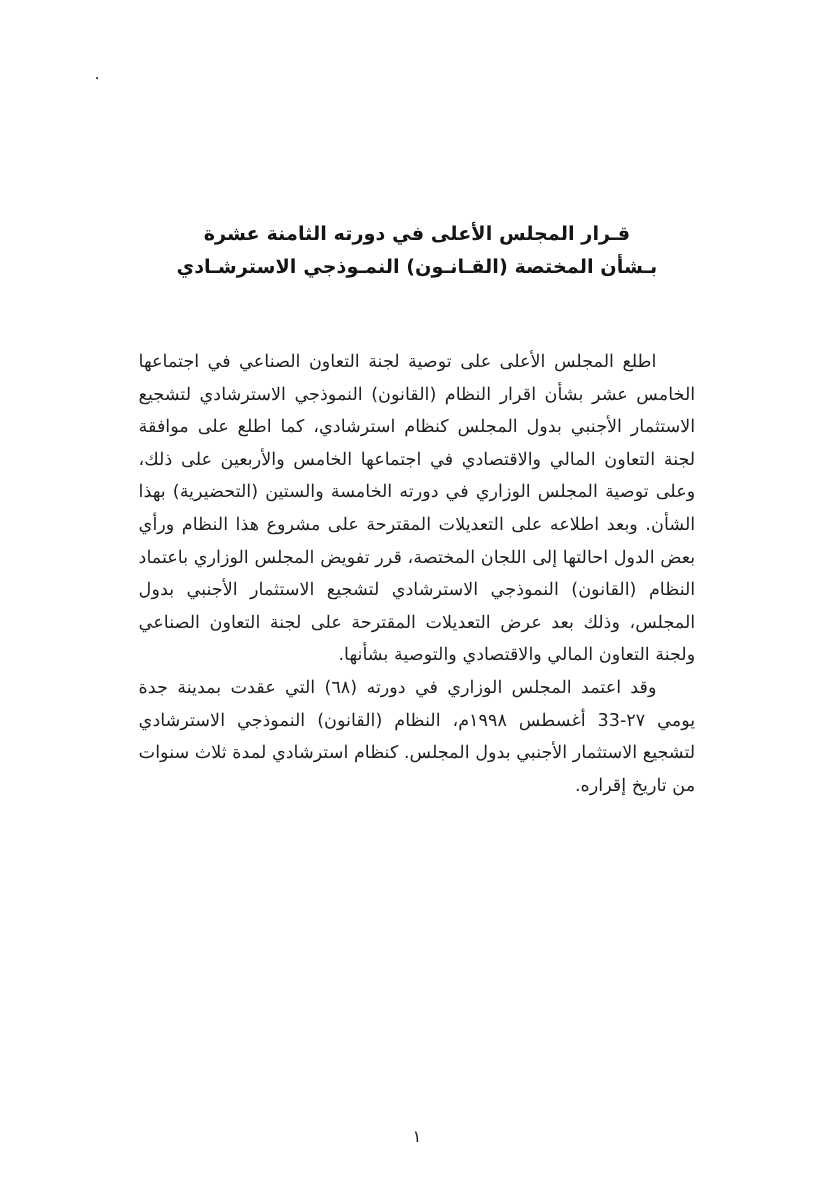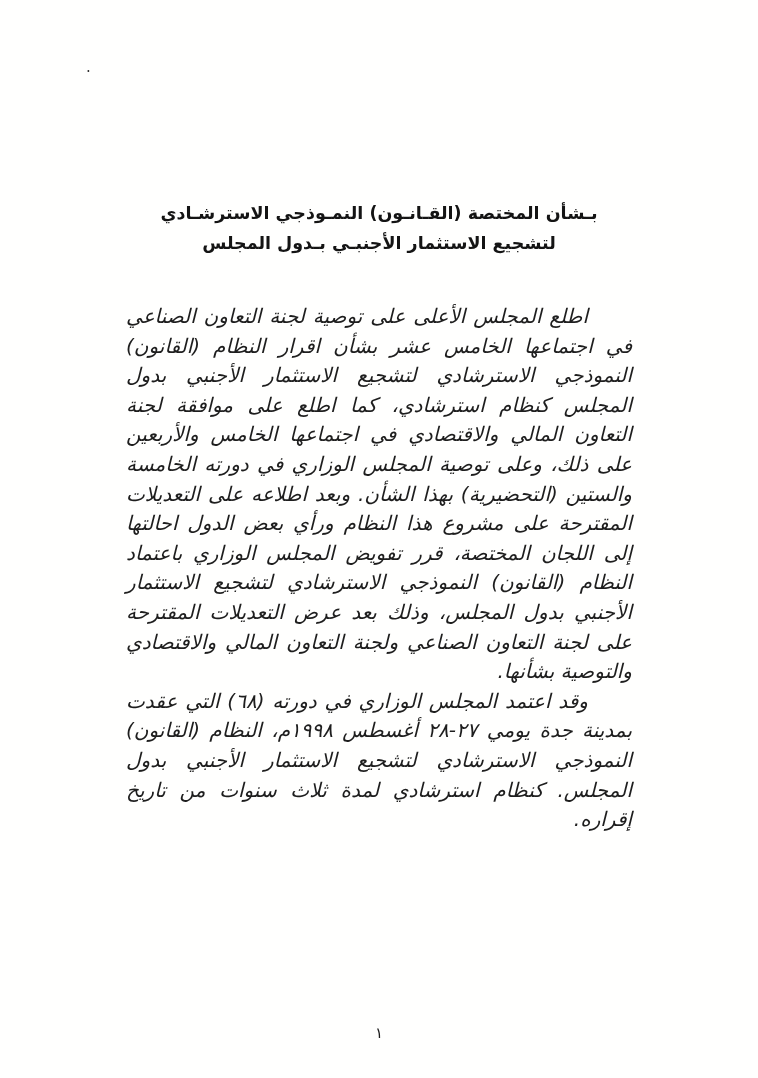--- a/index.html
+++ b/index.html
@@ -39,27 +39,26 @@
   .doc-title {
     margin-top: 198px;
     text-align: center;
     font-weight: 700;
     font-size: 17.5px;
     line-height: 30px;
     color: #141414;
   }
 
   .doc-body {
-    margin-top: 44px;
-    font-size: 20px;
+    margin-top: 56px;
+    font-size: 16px;
     line-height: 29.6px;
     text-align: justify;
     text-justify: inter-word;
     color: #1e1e1e;
-    font-style: italic;
   }
 
   .doc-body p {
     text-indent: 2.2em;
     margin: 0;
   }
 
   .page-number {
     position: absolute;
     bottom: 36px;
@@ -73,26 +72,26 @@
 </head>
 <body>
 
 <div class="page">
 
   <span class="stray-mark">.</span>
 
   <div class="content">
 
     <header class="doc-title">
+      <div>قـرار المجلس الأعلى في دورته الثامنة عشرة</div>
       <div>بـشأن المختصة (القـانـون) النمـوذجي الاسترشـادي</div>
-      <div>لتشجيع الاستثمار الأجنبـي بـدول المجلس</div>
     </header>
 
     <main class="doc-body">
       <p>اطلع المجلس الأعلى على توصية لجنة التعاون الصناعي في اجتماعها الخامس عشر بشأن اقرار النظام (القانون) النموذجي الاسترشادي لتشجيع الاستثمار الأجنبي بدول المجلس كنظام استرشادي، كما اطلع على موافقة لجنة التعاون المالي والاقتصادي في اجتماعها الخامس والأربعين على ذلك، وعلى توصية المجلس الوزاري في دورته الخامسة والستين (التحضيرية) بهذا الشأن. وبعد اطلاعه على التعديلات المقترحة على مشروع هذا النظام ورأي بعض الدول احالتها إلى اللجان المختصة، قرر تفويض المجلس الوزاري باعتماد النظام (القانون) النموذجي الاسترشادي لتشجيع الاستثمار الأجنبي بدول المجلس، وذلك بعد عرض التعديلات المقترحة على لجنة التعاون الصناعي ولجنة التعاون المالي والاقتصادي والتوصية بشأنها.</p>
-      <p>وقد اعتمد المجلس الوزاري في دورته (٦٨) التي عقدت بمدينة جدة يومي ٢٧-٢٨ أغسطس ١٩٩٨م، النظام (القانون) النموذجي الاسترشادي لتشجيع الاستثمار الأجنبي بدول المجلس. كنظام استرشادي لمدة ثلاث سنوات من تاريخ إقراره.</p>
+      <p>وقد اعتمد المجلس الوزاري في دورته (٦٨) التي عقدت بمدينة جدة يومي ٢٧-33 أغسطس ١٩٩٨م، النظام (القانون) النموذجي الاسترشادي لتشجيع الاستثمار الأجنبي بدول المجلس. كنظام استرشادي لمدة ثلاث سنوات من تاريخ إقراره.</p>
     </main>
 
   </div>
 
   <footer class="page-number">١</footer>
 
 </div>
 
 </body></html>

